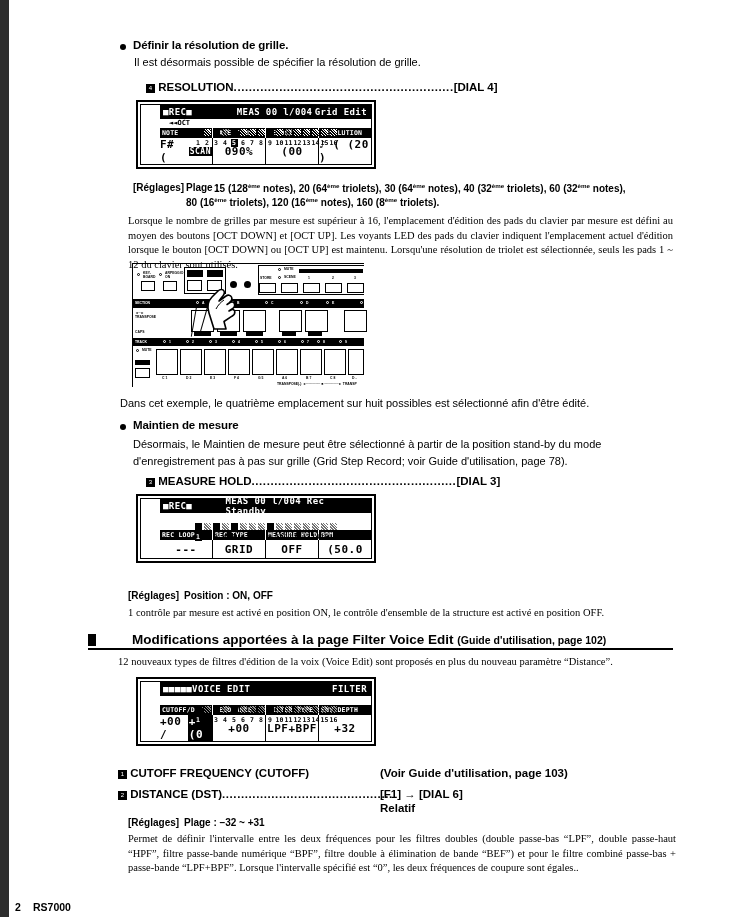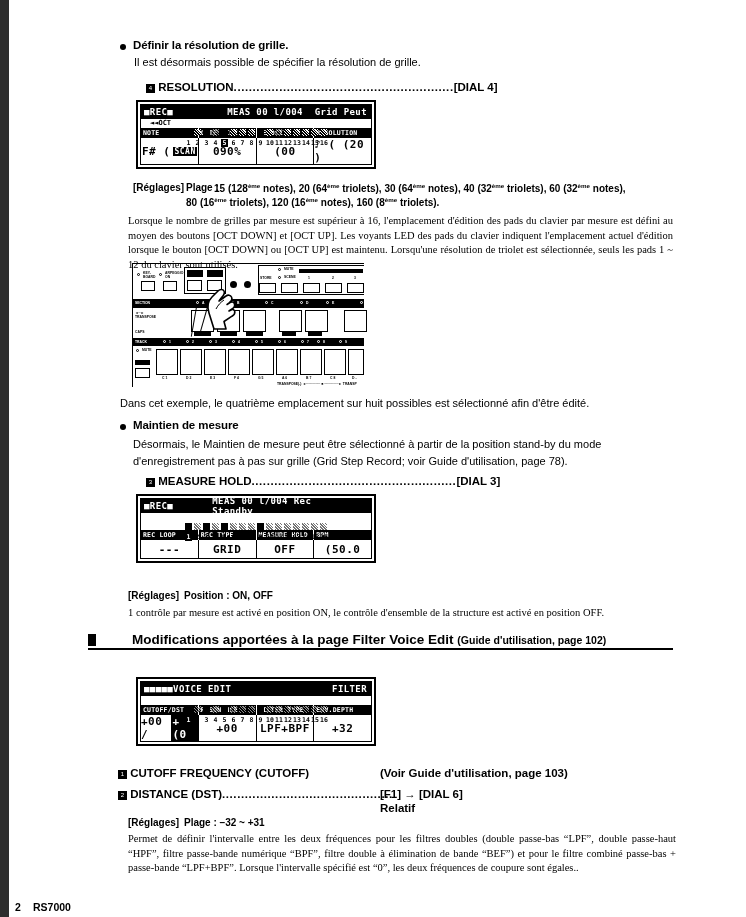--- a/index.html
+++ b/index.html
@@ -33,21 +33,21 @@
   }
   .param-line{position:absolute;font-size:11.5px;font-weight:bold;white-space:nowrap;}
   .dots{letter-spacing:0.6px;font-weight:bold;}
 
   
   .lcd{
     position:absolute;background:#ffffff;border:2px solid #000;
     box-sizing:border-box;padding:2px;
   }
   .lcd-inner{border:1px solid #000;height:100%;box-sizing:border-box;
-    display:flex;flex-direction:column;background:#fff;}
+    display:flex;flex-direction:column;background:#fff;padding-left:19px;}
   .lcd-top{
     height:14px;background:#000;color:#fff;display:flex;align-items:center;
     font-family:"DejaVu Sans Mono",monospace;font-size:9px;font-weight:bold;letter-spacing:0.4px;
     padding:0 3px;position:relative;
   }
   .lcd-top .right{position:absolute;right:4px;}
   .lcd-top .mid{position:absolute;left:50%;transform:translateX(-38%);}
   .lcd-sub{
     height:9px;font-family:"DejaVu Sans Mono",monospace;font-size:7px;font-weight:bold;
     padding-left:9px;color:#000;
@@ -124,21 +124,21 @@
   <div class="param-line" style="left:146px;top:81px;">
     <span class="marker">4</span>
     <span>RESOLUTION</span><span class="dots">..........................................................</span><span>[DIAL 4]</span>
   </div>
 
   <div class="lcd" style="left:136px;top:100px;width:240px;height:69px;">
     <div class="lcd-inner">
       <div class="lcd-top">
         <span>■REC■</span>
         <span class="mid">MEAS  00 l/004</span>
-        <span class="right">Grid Peut</span>
+        <span class="right">Grid Edit</span>
       </div>
       <div class="lcd-sub">◄◄OCT</div>
       <div class="lcd-mid">
         <div class="grid-row" id="g1" style="top:1px;">
             <div class="cell on"></div>
             <div class="cell half"></div>
             <div class="cell on"></div>
             <div class="cell off"></div>
             <div class="cell on"></div>
             <div class="cell half"></div>
@@ -401,20 +401,21 @@
   <div class="body-sans" style="left:184px;top:590px;font-weight:bold;font-size:10px;">Position : ON, OFF</div>
   <div class="body-serif" style="left:128px;top:606px;width:545px;">1 contrôle par mesure est activé en position ON, le contrôle d'ensemble de la structure est activé en position OFF.</div>
 
   <div class="sec-sq" style="left:88px;top:634px;"></div>
   <div class="sec-head" style="left:100px;top:632px;">
     <span>Modifications apportées à la page Filter Voice Edit</span>
     <span style="font-size:10.5px;">(Guide d'utilisation, page 102)</span>
   </div>
   <div class="sec-rule" style="left:88px;top:648px;width:585px;"></div>
 
+  <div class="body-serif" style="left:118px;top:655px;width:560px;">12 nouveaux types de filtres d'édition de la voix (Voice Edit) sont proposés en plus du nouveau paramètre “Distance”.</div>
 
   <div class="lcd" style="left:136px;top:677px;width:240px;height:69px;">
     <div class="lcd-inner">
       <div class="lcd-top">
         <span>■■■■■VOICE EDIT</span>
         <span class="right">FILTER</span>
       </div>
       <div class="lcd-sub"></div>
       <div class="lcd-mid">
         <div class="grid-row" id="g3" style="top:1px;">

